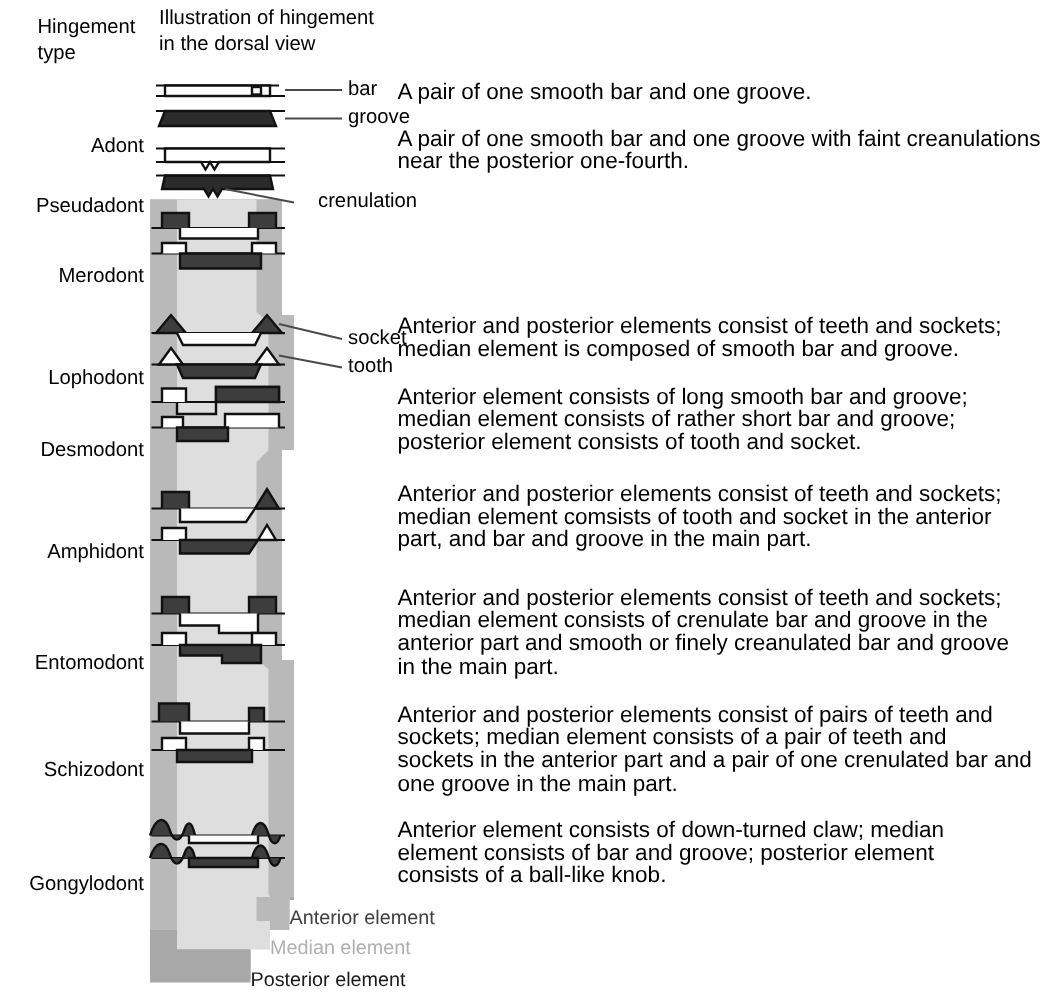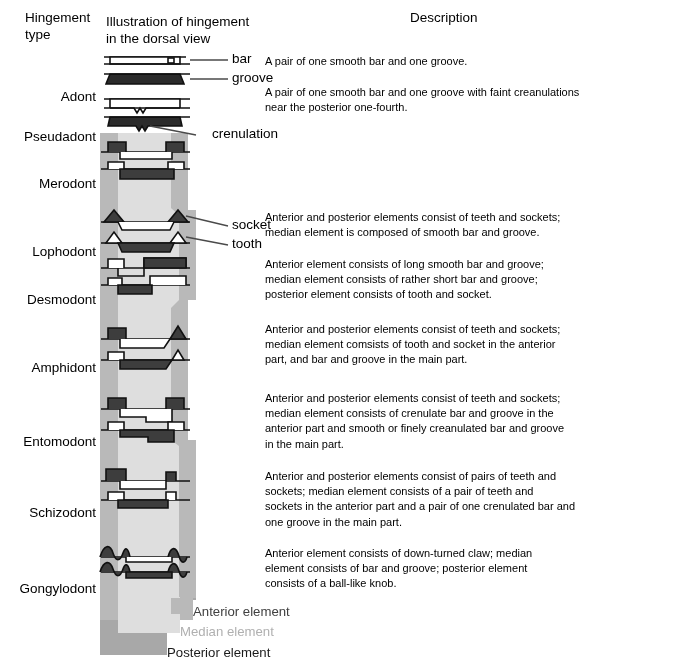--- a/index.html
+++ b/index.html
@@ -10,42 +10,42 @@
     color:#000000;
     position:relative;
     overflow:hidden;
     -webkit-font-smoothing:antialiased;
   }
   .fig{position:absolute;left:0;top:0;width:700px;height:669px;padding-left:36px;}
 
   
   .hdr{position:absolute;font-size:13.5px;line-height:17px;color:#000;}
   #hdr-type{left:25px;top:9px;width:95px;}
-  #hdr-illus{left:106px;top:13px;width:160px;}
+  #hdr-illus{left:106px;top:3px;width:160px;}
   #hdr-desc{left:410px;top:9px;width:160px;text-align:left;}
 
   
   .type-label{
     position:absolute;
     font-size:13.5px;
     line-height:16px;
     text-align:right;
     width:96px;
     left:0px;
     color:#000;
     white-space:nowrap;
     margin-top:33px;
   }
 
   
   .desc{
     position:absolute;
     left:265px;
     width:430px;
-    font-size:11px;
+    font-size:15px;
     line-height:15.2px;
     color:#000;
     text-align:left;
   }
   .desc div{white-space:pre-wrap;}
 
   
   .callout{
     position:absolute;
     font-size:13.5px;
@@ -198,21 +198,20 @@
   <svg class="band-svg" width="700" height="669">
     <rect x="171" y="598" width="22" height="16" fill="#b9b9b9"></rect>
     <rect x="155" y="614" width="25" height="18" fill="#dedede"></rect>
     <rect x="100" y="633" width="67" height="20" fill="#a8a8a8"></rect>
   </svg>
 
   <div class="hdr" id="hdr-type" style="white-space:pre-line;">Hingement
 type</div>
   <div class="hdr" id="hdr-illus" style="white-space:pre-line;">Illustration of hingement
 in the dorsal view</div>
-  <div class="hdr" id="hdr-desc">Description</div>
 
   <div class="type-label" style="top:56px;">Adont</div>
   <div class="type-label" style="top:96px;">Pseudadont</div>
   <div class="type-label" style="top:143px;">Merodont</div>
   <div class="type-label" style="top:211px;">Lophodont</div>
   <div class="type-label" style="top:259px;">Desmodont</div>
   <div class="type-label" style="top:327px;">Amphidont</div>
   <div class="type-label" style="top:401px;">Entomodont</div>
   <div class="type-label" style="top:472px;">Schizodont</div>
   <div class="type-label" style="top:548px;">Gongylodont</div>

